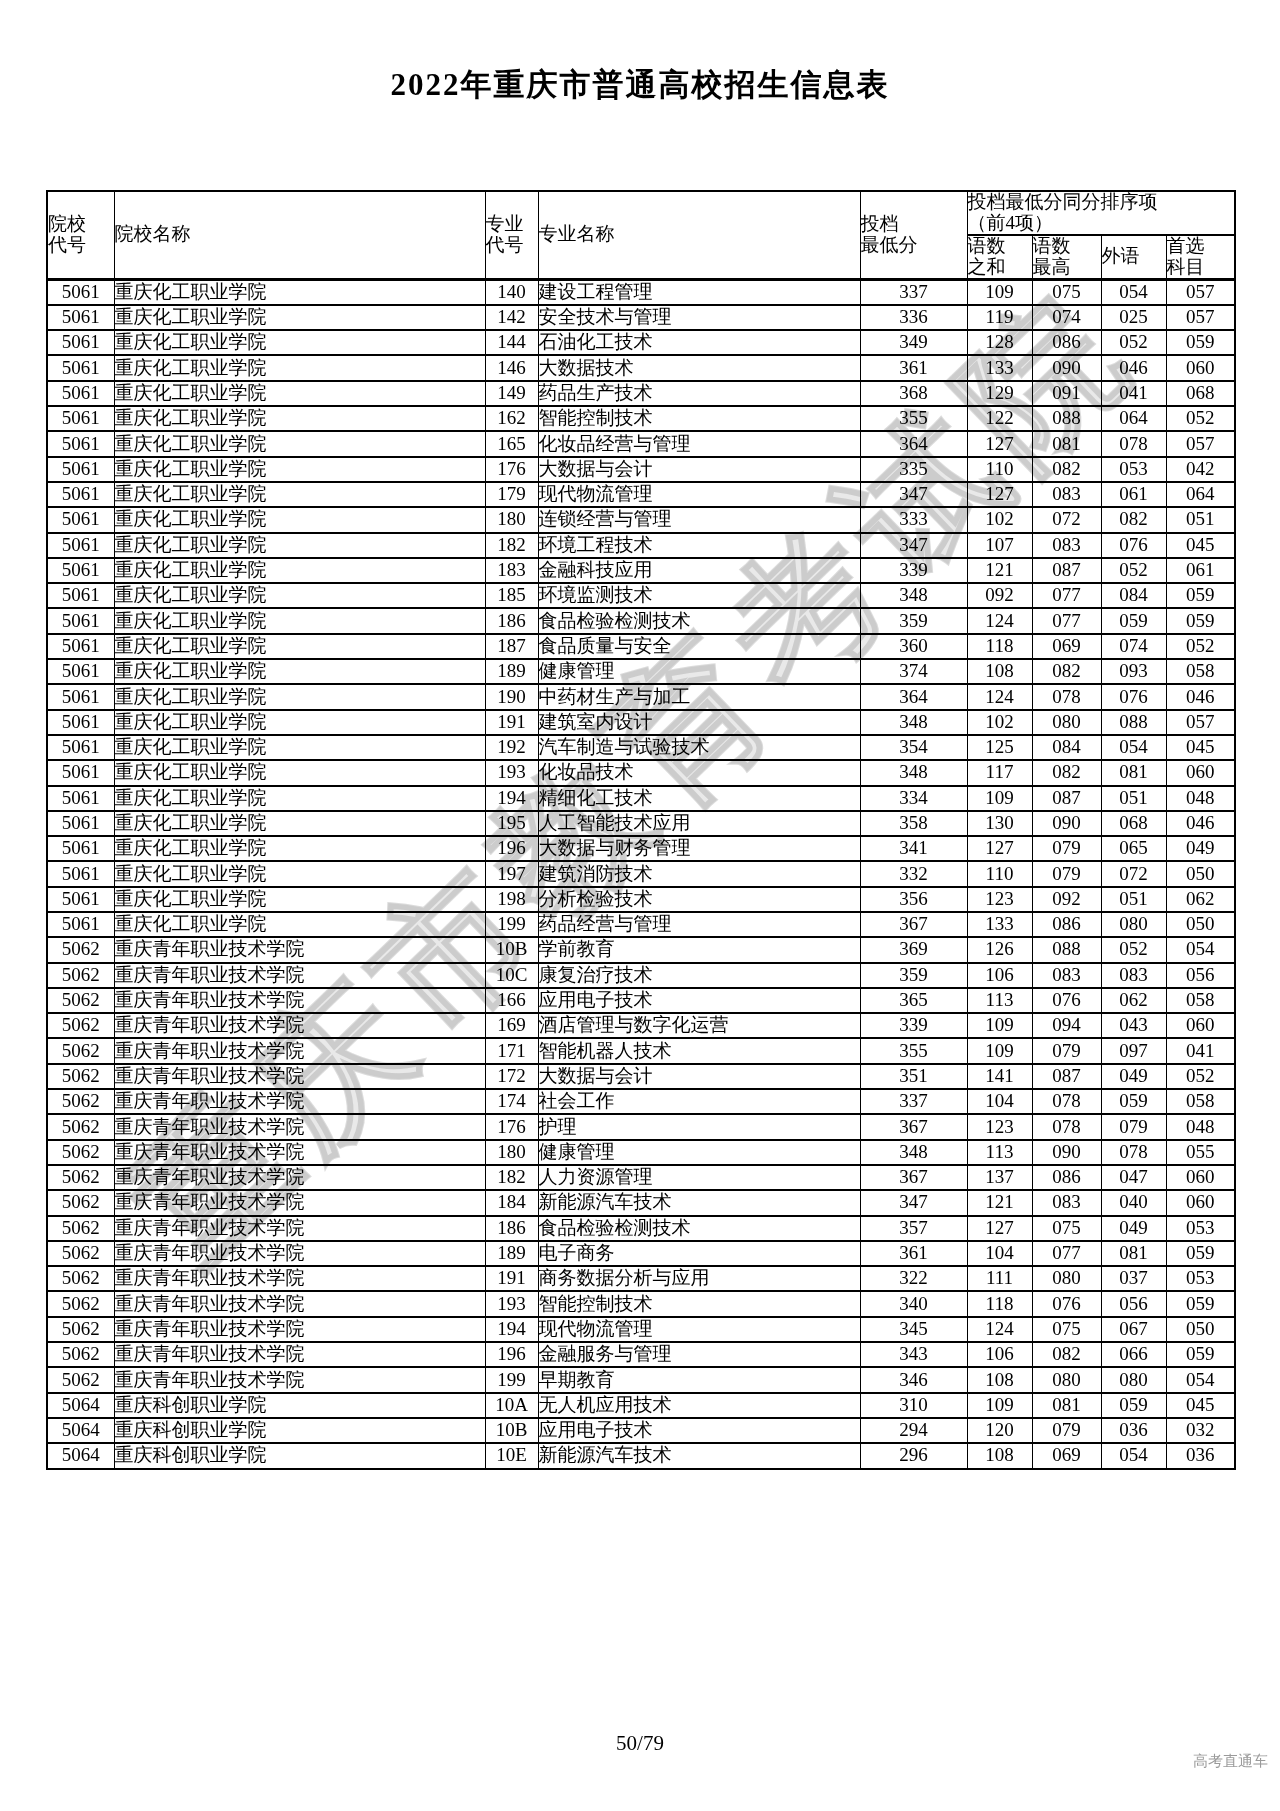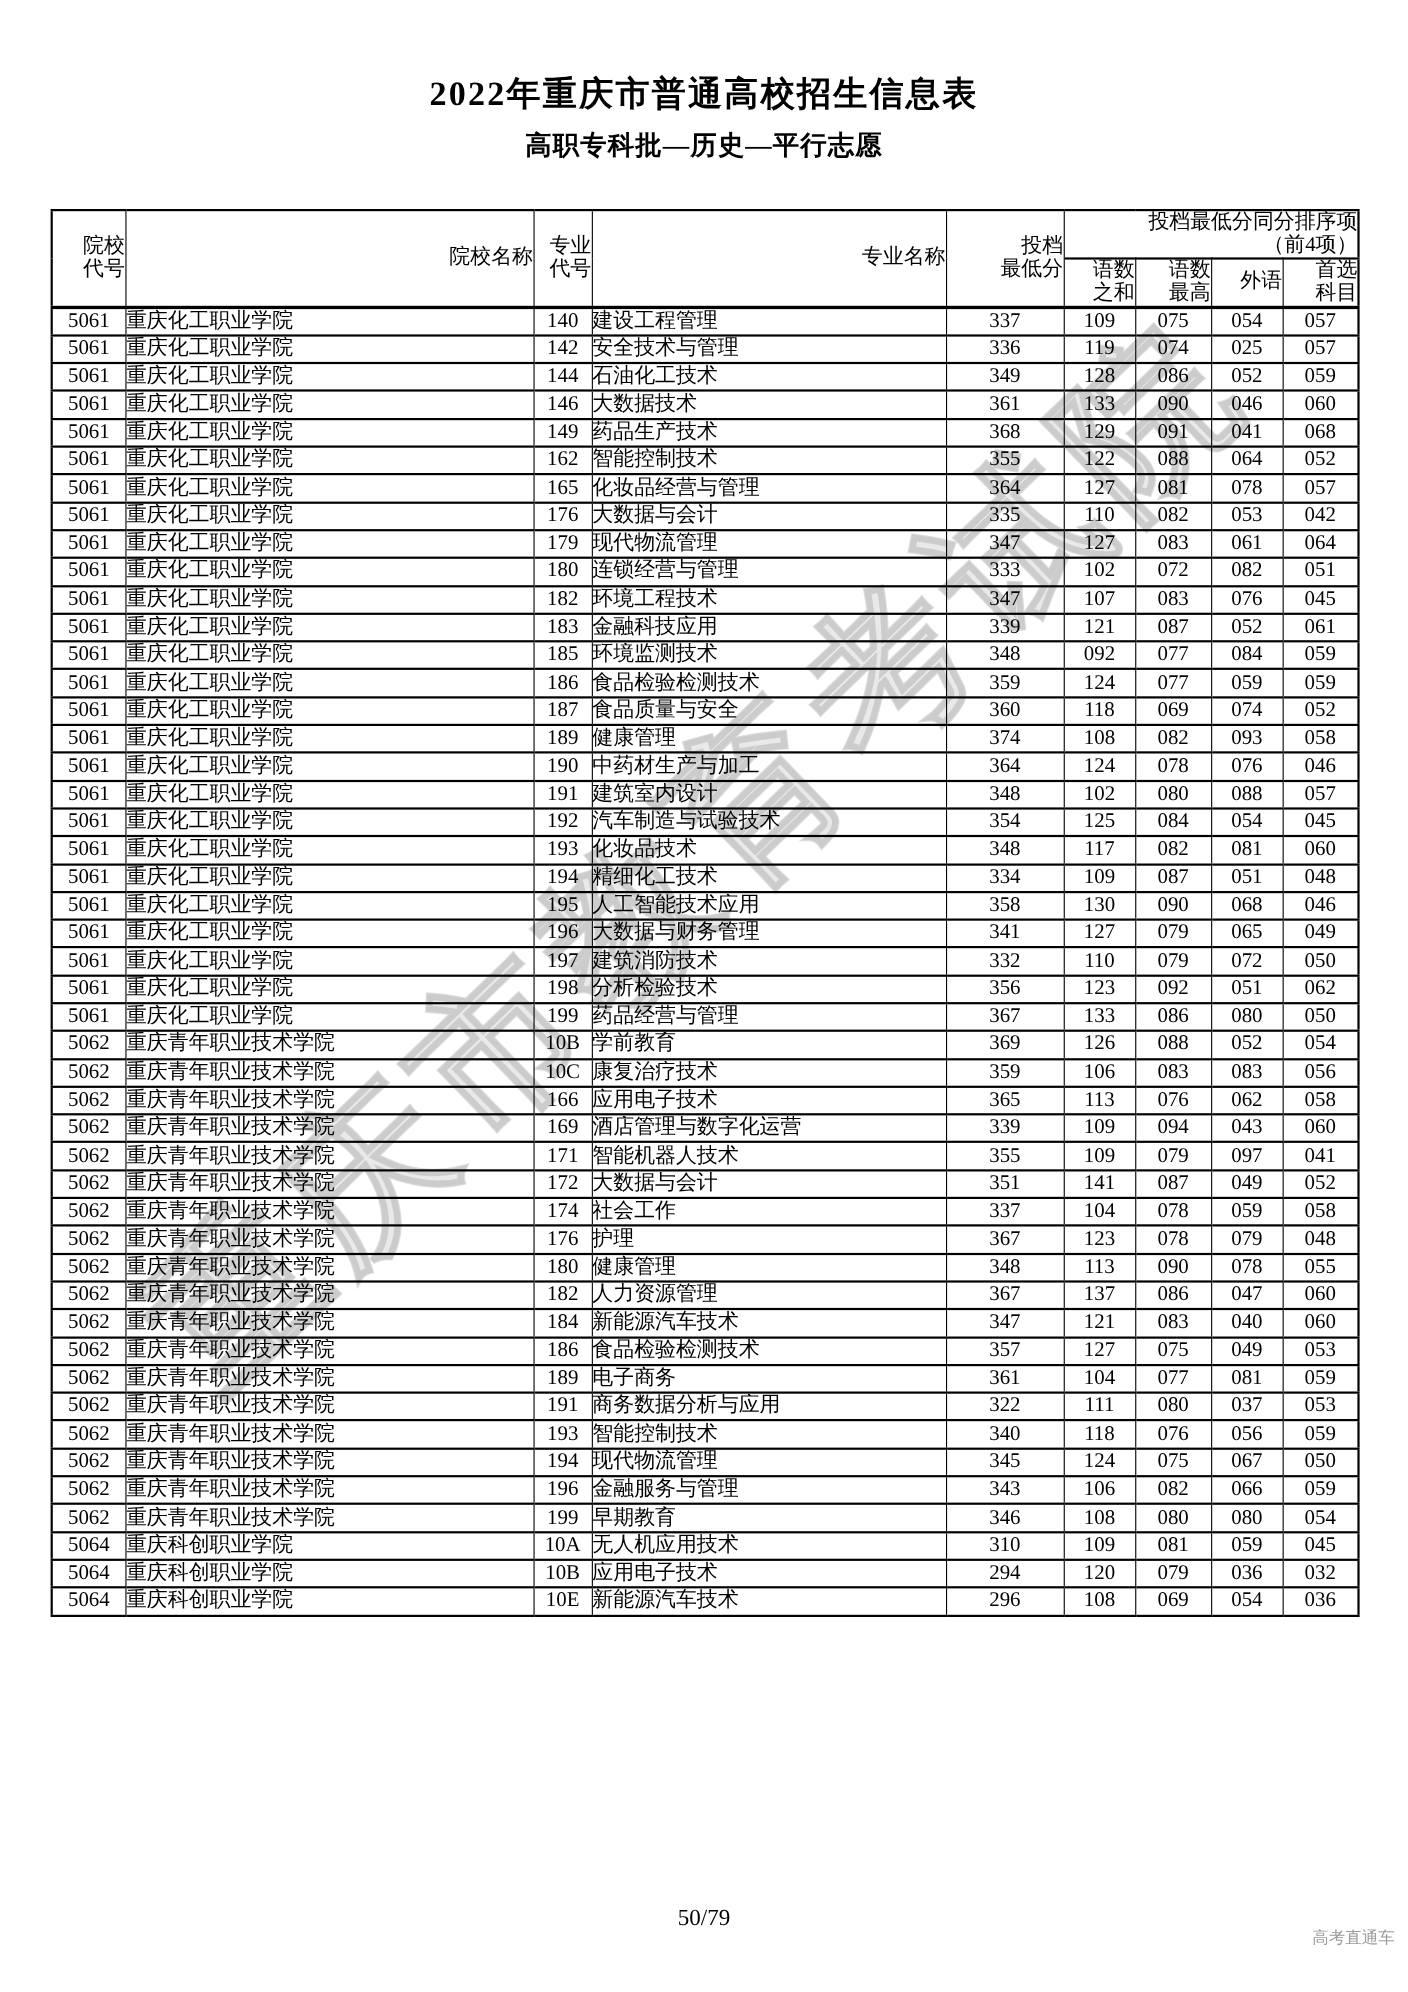--- a/index.html
+++ b/index.html
@@ -36,21 +36,21 @@
     border-width:2px 1px;
     font-size:19px;
     font-weight:normal;
     line-height:1.1;
     padding:0;
     overflow:hidden;
     white-space:nowrap;
   }
   table.admissions thead th {
     white-space:pre-line;
-    text-align:right;
+    text-align:left;
     vertical-align:middle;
   }
   thead tr.hdr-top th { height:40px; }
   thead tr.hdr-sub th { height:36px; }
   th.h-college-name { text-align:left; padding-left:8px; }
   thead { border-bottom:3px solid #000; }
   tbody td { height:23.3px; vertical-align:middle; }
   .col-0,.col-2,.col-4,.col-5,.col-6,.col-7,.col-8 { text-align:center; }
   .col-1 { text-align:left; padding-left:6px; }
   .col-3 { text-align:left; padding-left:8px; }
@@ -76,21 +76,20 @@
     font-size:15px; color:#9a9a9a;
     font-family:"Liberation Sans","DejaVu Sans",sans-serif;
   }
 </style>
 </head>
 <body>
 
 <div class="page">
 
   <div class="doc-title">2022年重庆市普通高校招生信息表</div>
-  <div class="doc-subtitle">高职专科批—历史—平行志愿</div>
 
   <div class="watermark-diagonal">重庆市教育考试院</div>
 
   <table class="admissions">
     <colgroup>
       <col style="width:67px">
       <col style="width:371px">
       <col style="width:53px">
       <col style="width:322px">
       <col style="width:107px">

